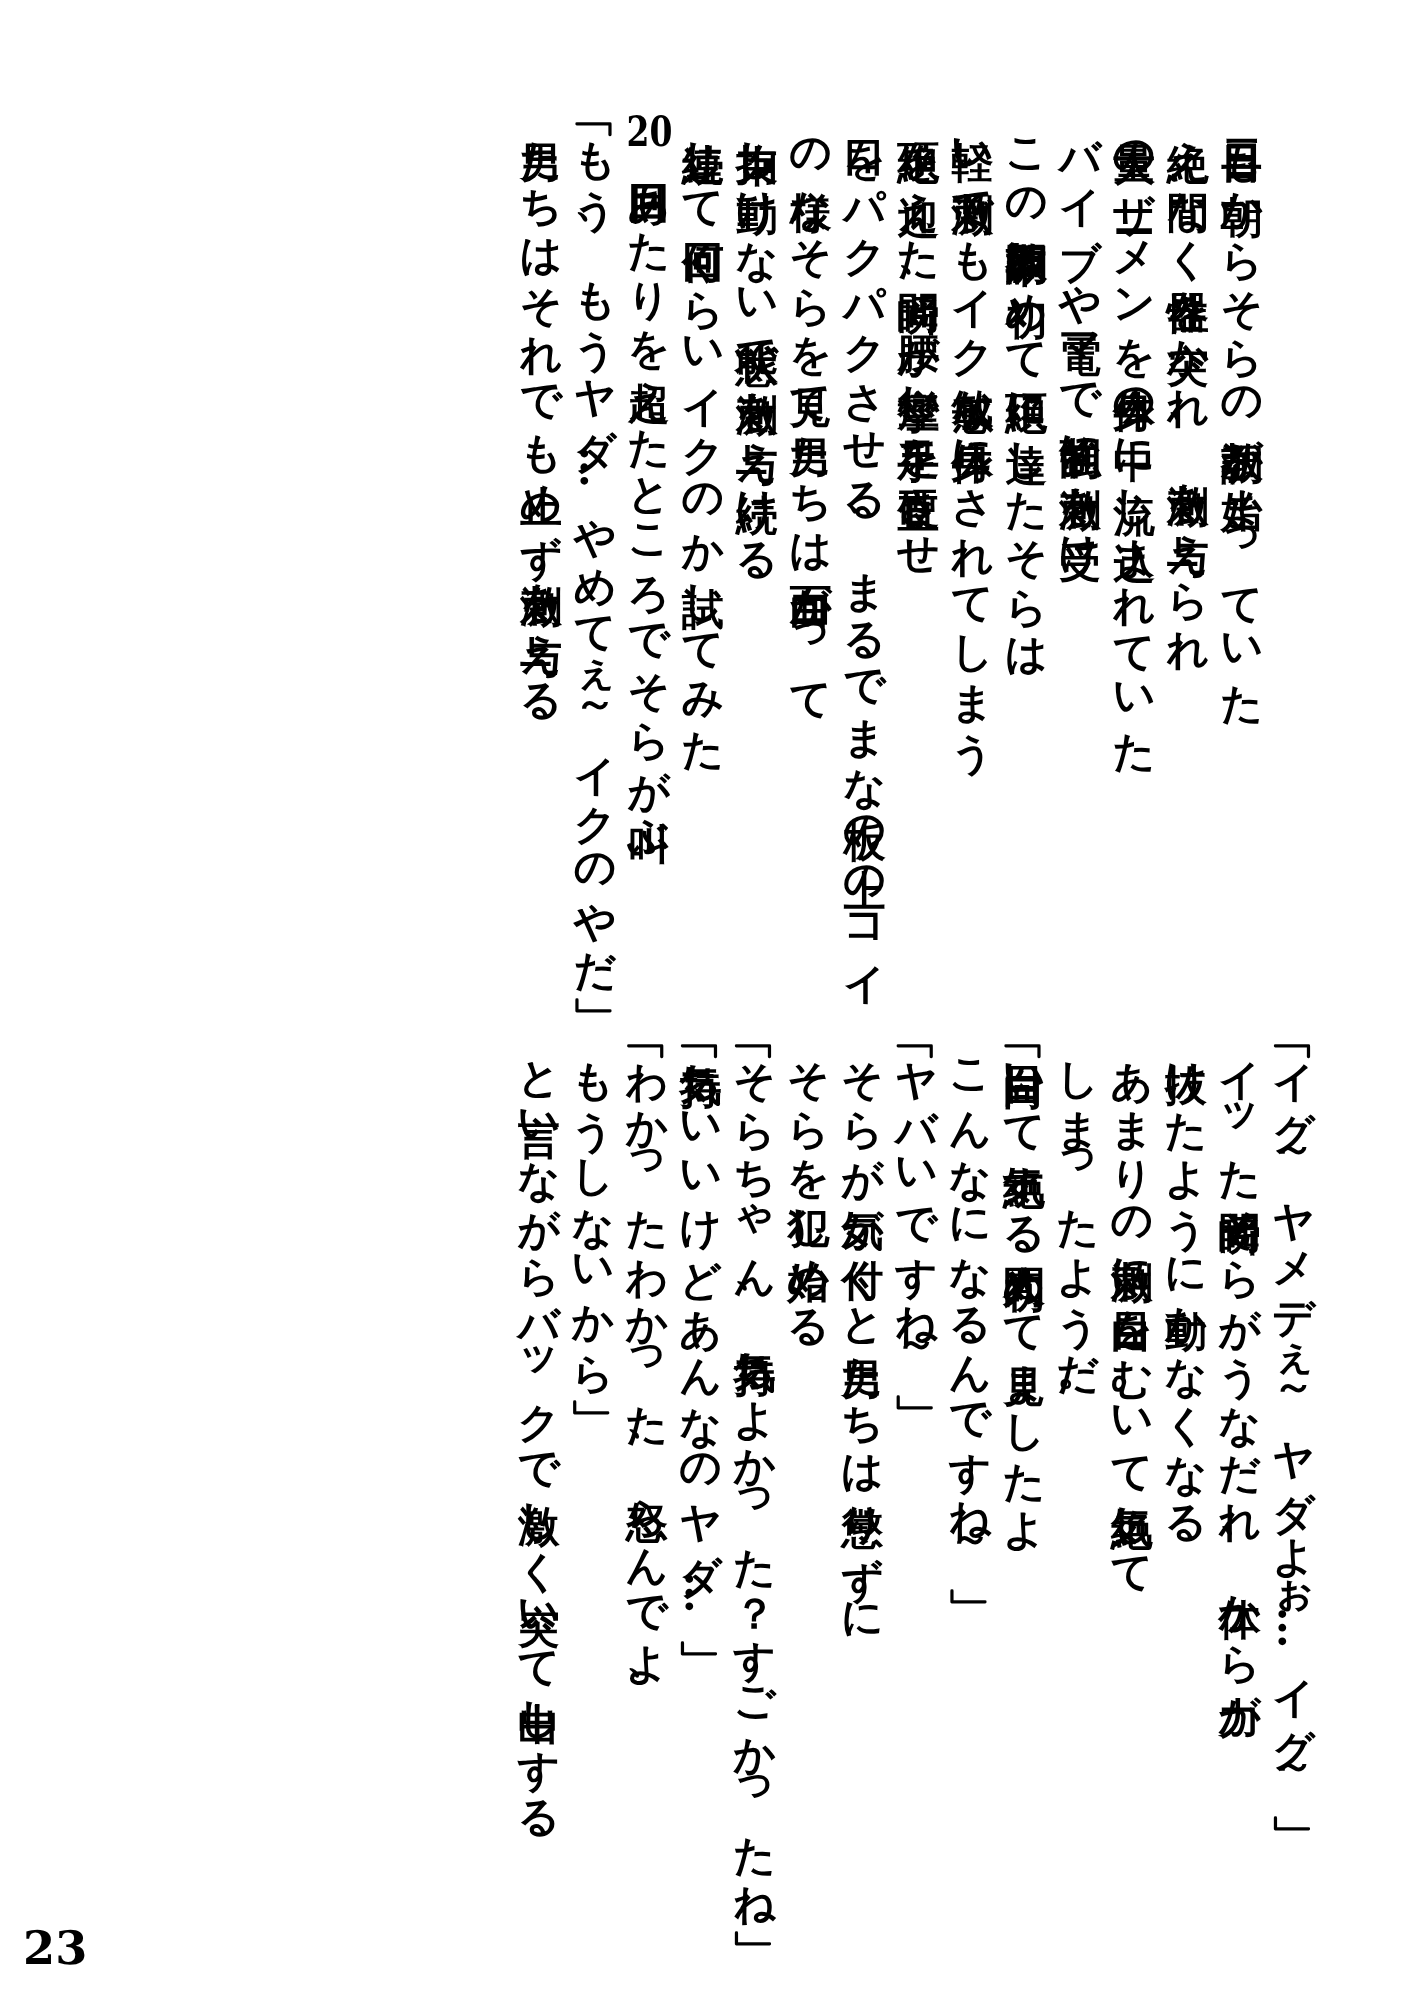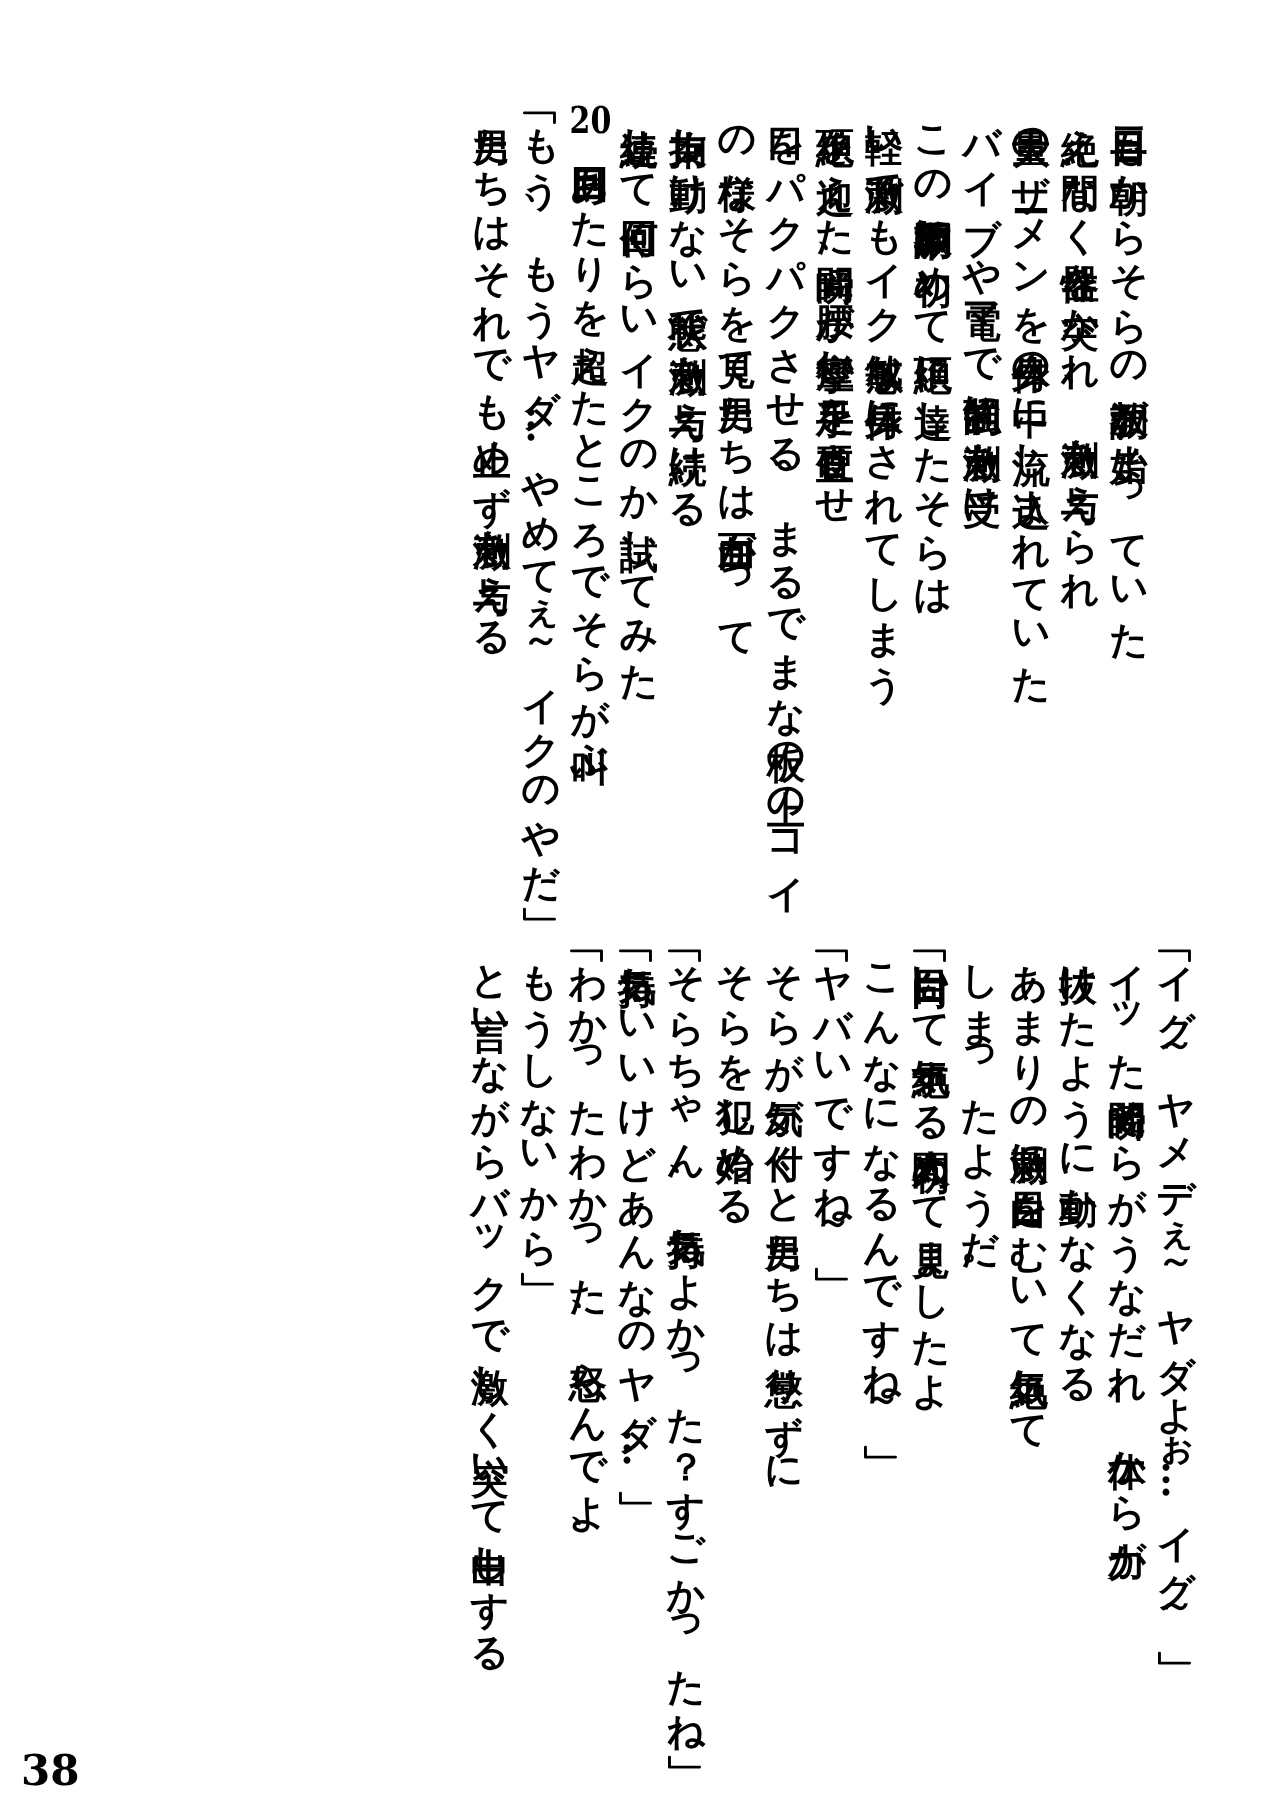--- a/index.html
+++ b/index.html
@@ -92,15 +92,15 @@
     <p class="line np">「ヤバいですね～」</p>
     <p class="line np-xl">そらが気が付くと男たちは懲りずに</p>
     <p class="line">そらを犯し始める</p>
     <p class="line np">「そらちゃん、気持ちよかった？すごかったね」</p>
     <p class="line np">「気持ちいいけどあんなのヤダ…」</p>
     <p class="line np">「わかったわかった、怒らんでよ、</p>
     <p class="line">もうしないから」</p>
     <p class="line np-lg">と言いながらバックで激しく突いて中出しする</p>
   </section>
 
-  <div id="page-number">38</div>
+  <div id="page-number">23</div>
 
 </div>
 
 </body></html>

